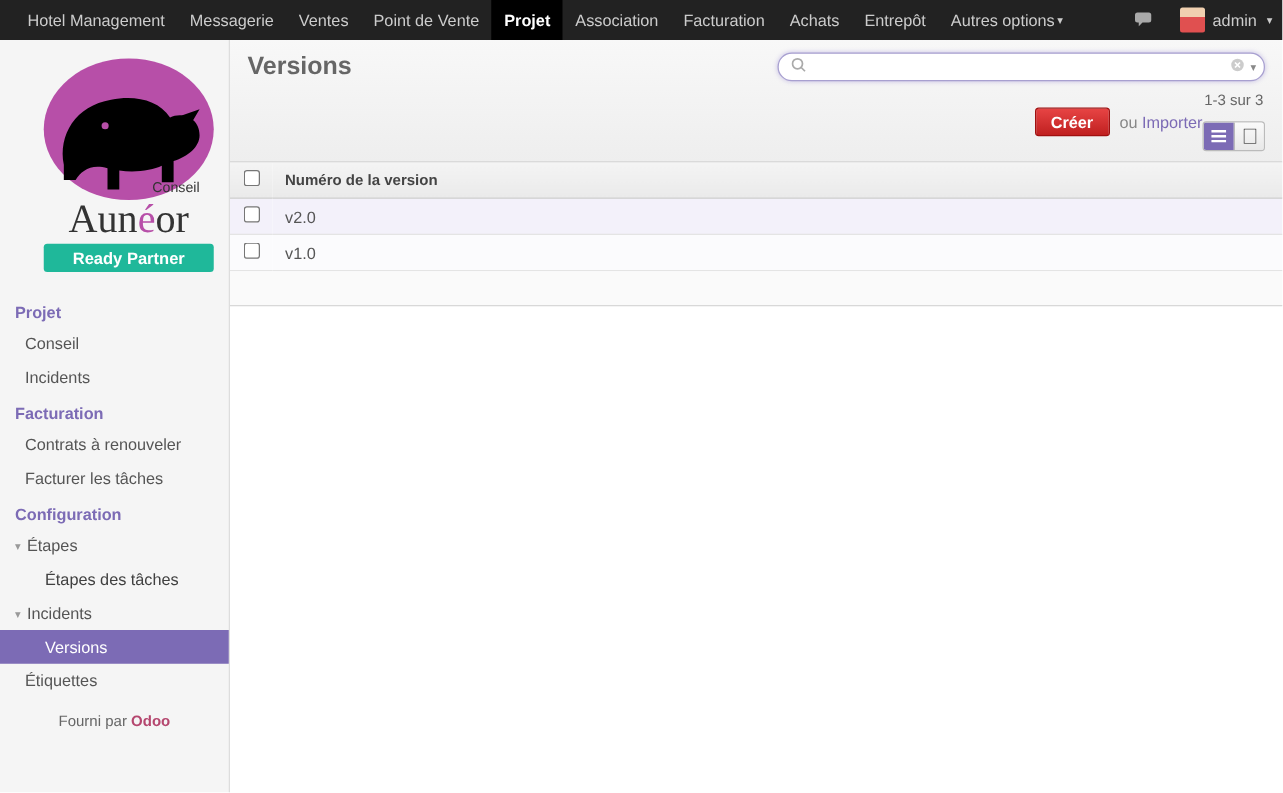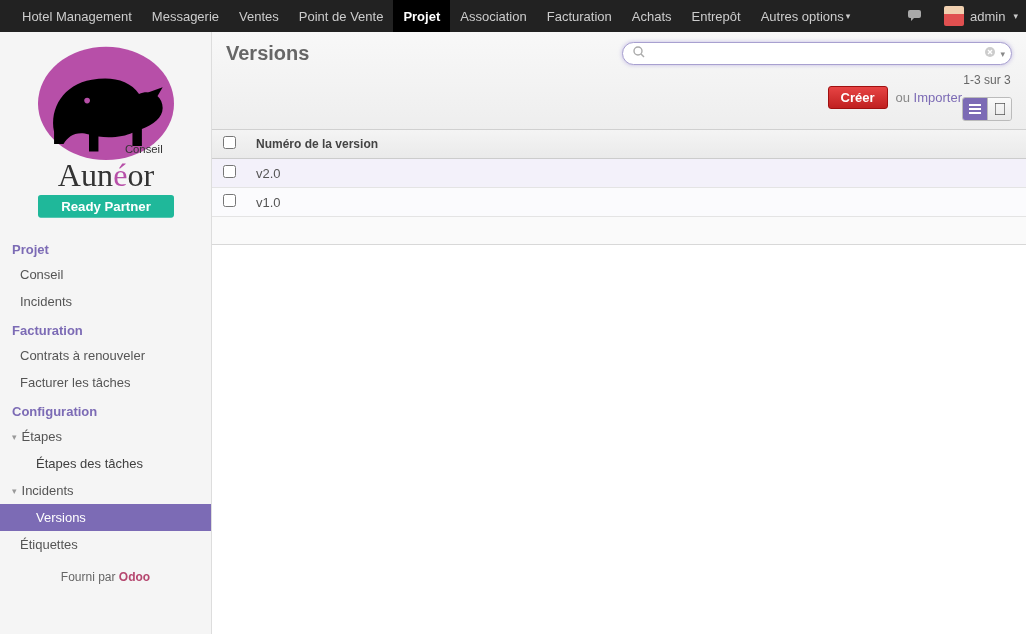--- a/index.html
+++ b/index.html
@@ -11,21 +11,21 @@
   .nav-item { color: #ccc; padding: 0 10px; display: flex; align-items: center; cursor: pointer; font-size: 13px; }
   .nav-item.active { background: #000; color: #fff; font-weight: bold; }
   .nav-right { display: flex; align-items: center; gap: 20px; }
   .nav-chat-icon { color: #ccc; cursor: pointer; }
   .nav-user { display: flex; align-items: center; gap: 6px; color: #ccc; cursor: pointer; font-size: 13px; }
   .nav-avatar { width: 20px; height: 20px; background: linear-gradient(#f0d0b0 0 40%, #e05050 40%); border-radius: 2px; }
   .caret-down { font-size: 9px; margin-left: 2px; }
   
   
   .wrap { display: flex; }
-  .sidebar { width: 212px; background: #f5f5f5; border-right: 1px solid #ddd; min-height: 602px; padding-bottom: 20px; }
+  .sidebar { width: 184px; background: #f5f5f5; border-right: 1px solid #ddd; min-height: 602px; padding-bottom: 20px; }
   .main { flex: 1; background: #fff; }
   
   
   .logo { padding: 10px 18px 10px; text-align: center; }
   .logo svg { width: 170px; height: auto; }
   
   
   .side-section-title { color: #7c6bb5; font-weight: bold; padding: 8px 12px 4px; font-size: 13px; }
   .side-item { padding: 6px 12px 6px 20px; color: #555; cursor: pointer; display: flex; align-items: center; justify-content: space-between; }
   .side-item-badge { background: #7c6bb5; color: #fff; border-radius: 8px; font-size: 10px; padding: 1px 7px; font-weight: bold; }

